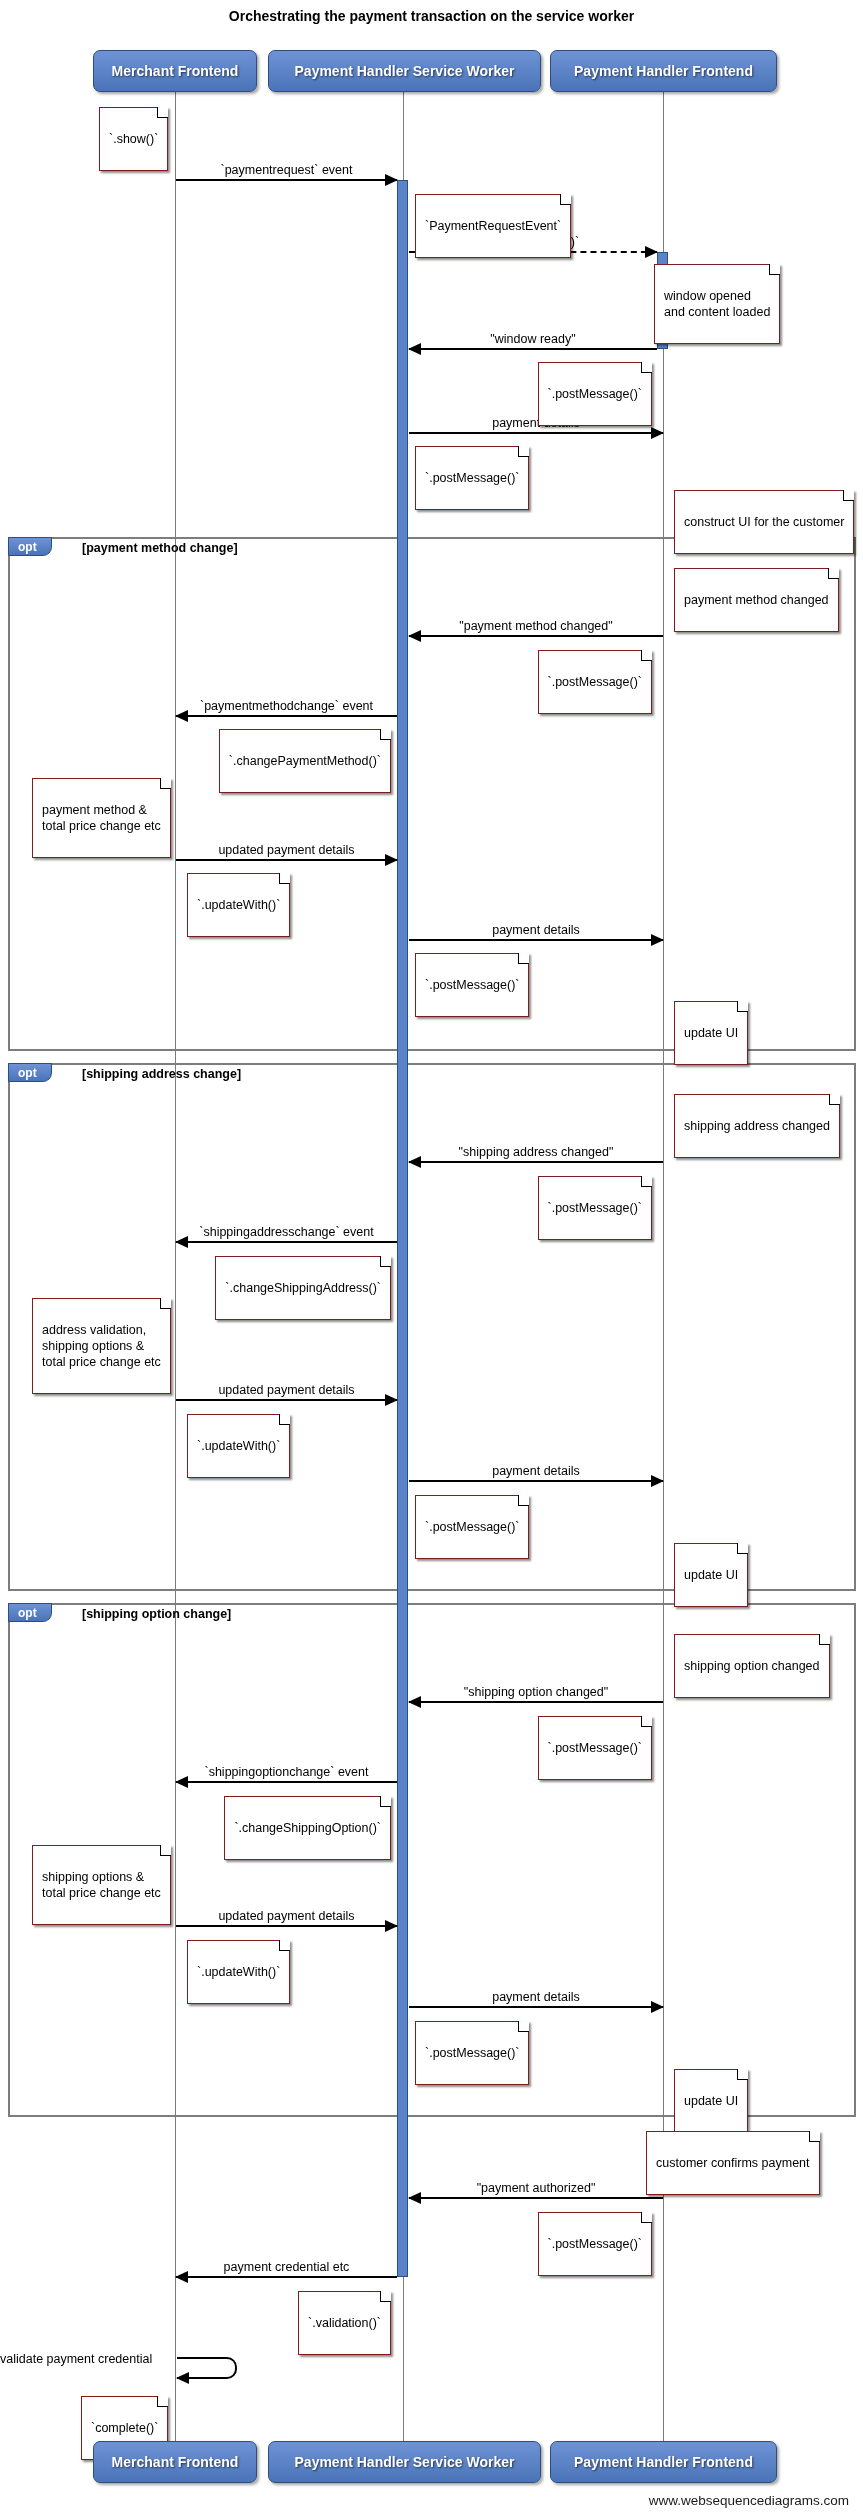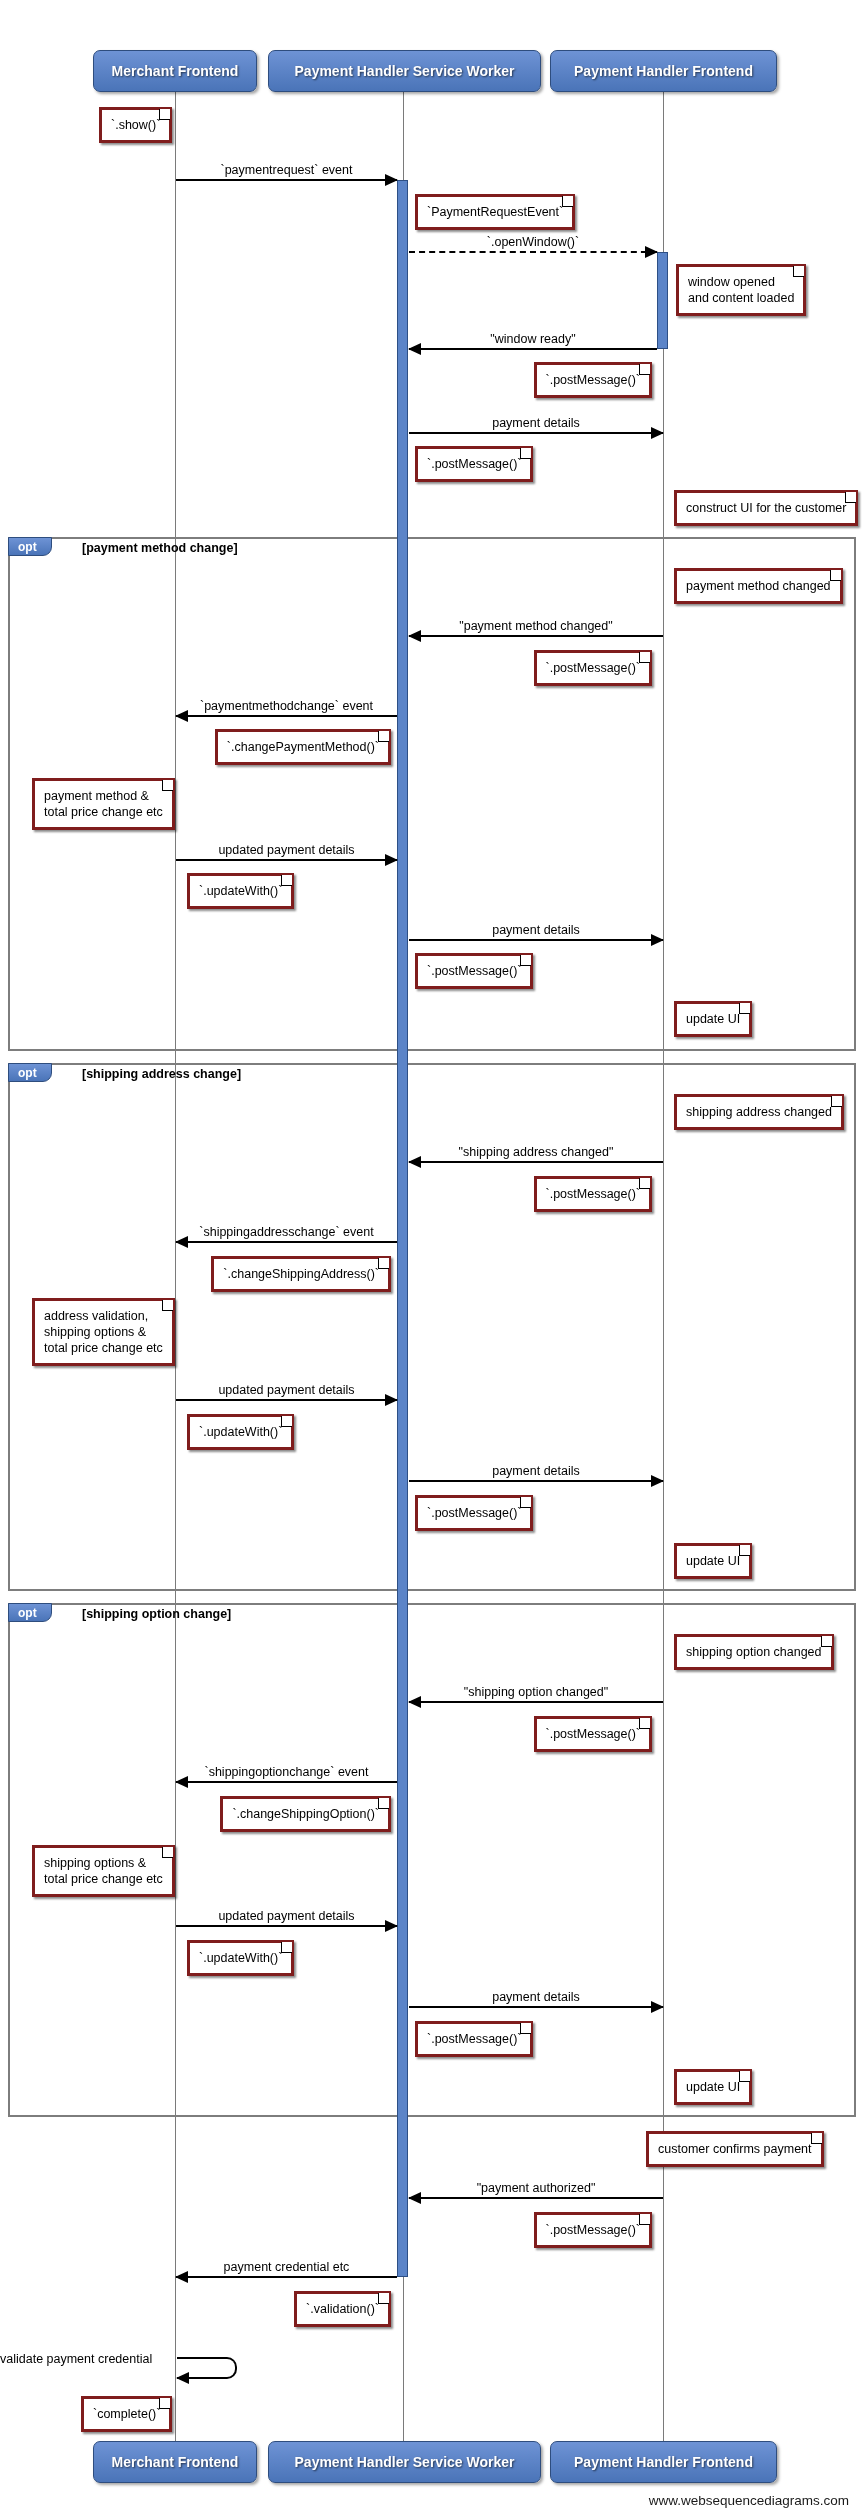--- a/index.html
+++ b/index.html
@@ -58,41 +58,42 @@
     border-radius:0 10px 10px 0;box-sizing:border-box;
   }
   .selfmsg .head{
     position:absolute;left:-1px;top:15px;width:0;height:0;border-style:solid;
     border-width:6px 13px 6px 0;border-color:transparent #000 transparent transparent;
   }
   .selflbl{
     position:absolute;z-index:4;font-size:12.5px;white-space:nowrap;text-align:left;
   }
   .note{
-    position:absolute;background:#fff;border:3px solid #7f1d1d;z-index:5;
-    padding:7px 9px;font-size:12.5px;line-height:16px;
+    position:absolute;background:#fff;border:1px solid #7f1d1d;z-index:5;
+    padding:23px 9px;font-size:12.5px;line-height:16px;
     box-shadow:2px 2px 2px rgba(0,0,0,.45);
     white-space:pre-line;box-sizing:border-box;
   }
   .note.nowrap{white-space:nowrap;}
   .note::before{
     content:"";position:absolute;top:-1px;right:-1px;width:10px;height:10px;
     background:#fff;border-left:1px solid #000;border-bottom:1px solid #000;
   }
   .footer{
     position:absolute;right:14px;top:2493px;font-size:13.5px;color:#1a1a1a;
     white-space:nowrap;
     margin-left:24px;
   }
 </style>
 </head>
 <body>
 
 <div id="canvas">
 
+  <div class="title">Orchestrating the payment transaction on the service worker</div>
 
   <div class="lifeline" style="left:175px;top:92px;height:2349px"></div>
   <div class="lifeline" style="left:403px;top:92px;height:2349px"></div>
   <div class="lifeline" style="left:663px;top:92px;height:2349px"></div>
 
   <div class="frag" style="top:537px;height:514px">
     <div class="tab">opt</div>
     <div class="cond">[payment method change]</div>
   </div>
   <div class="frag" style="top:1063px;height:528px">
@@ -203,21 +204,21 @@
   </div>
 
   <div class="selflbl" style="left:0px;width:170px;top:2352px">validate payment credential</div>
   <div class="selfmsg" style="left:177px;top:2357px">
     <div class="loop"></div>
       <div class="head"></div>
   </div>
 
   <div class="note nowrap" style="left:99px;top:107px">`.show()`</div>
   <div class="note nowrap" style="left:415px;top:194px">`PaymentRequestEvent`</div>
-  <div class="note" style="left:676px;top:264px">window opened
+  <div class="note" style="left:654px;top:264px">window opened
 and content loaded</div>
   <div class="note nowrap" style="right:211px;top:362px">`.postMessage()`</div>
   <div class="note nowrap" style="left:415px;top:446px">`.postMessage()`</div>
   <div class="note nowrap" style="left:674px;top:490px">construct UI for the customer</div>
   <div class="note nowrap" style="left:674px;top:568px">payment method changed</div>
   <div class="note nowrap" style="right:211px;top:650px">`.postMessage()`</div>
   <div class="note nowrap" style="right:472px;top:729px">`.changePaymentMethod()`</div>
   <div class="note" style="left:32px;top:778px">payment method &amp;
 total price change etc</div>
   <div class="note nowrap" style="left:187px;top:873px">`.updateWith()`</div>

